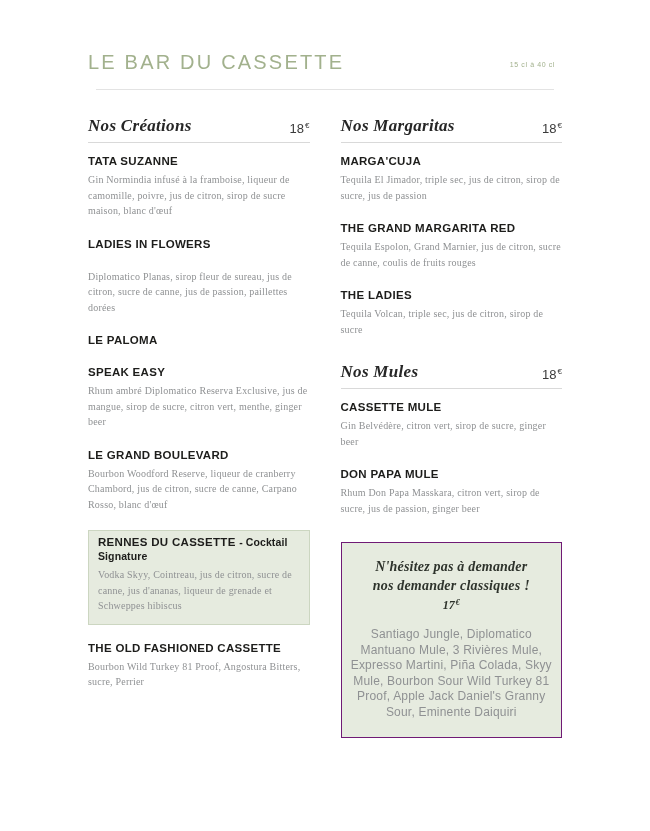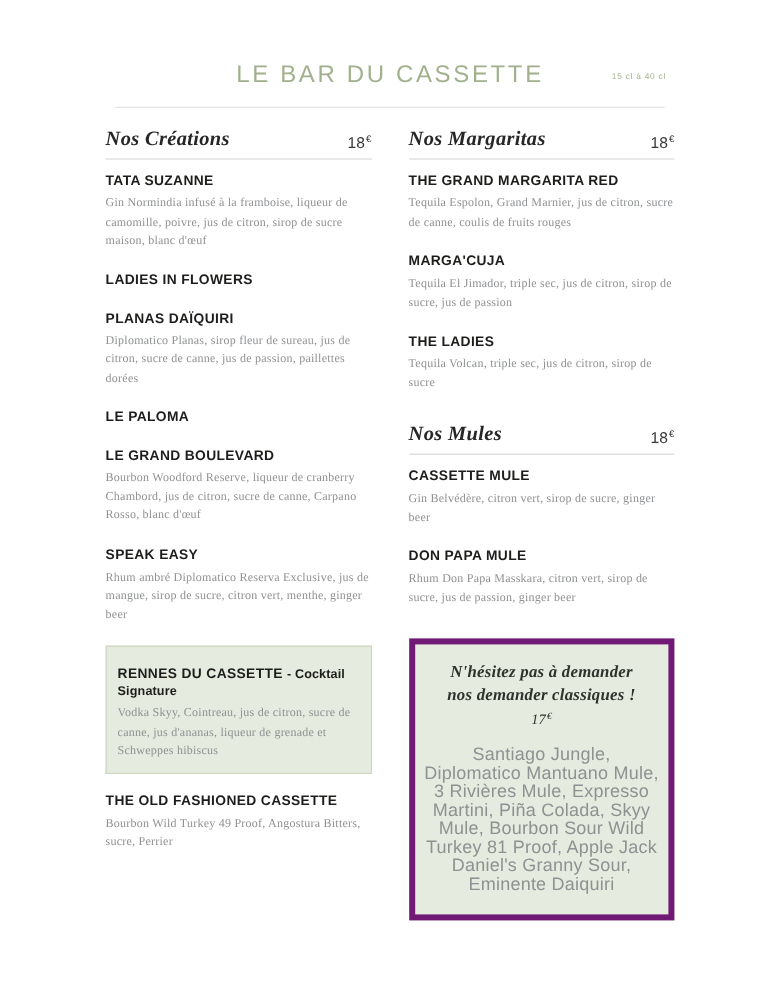--- a/index.html
+++ b/index.html
@@ -5,38 +5,38 @@
   html, body { margin: 0; padding: 0; background: #ffffff; }
   body {
     width: 650px; height: 831px; overflow: hidden;
     font-family: "Liberation Sans", sans-serif;
     color: #1d1d1b;
   }
   .page { box-sizing: border-box; width: 650px; height: 831px; padding: 50px 88px 0; position: relative; }
 
   
   .page-title {
-    text-align: center;
+    text-align: left;
     color: #a2b18d;
     font-size: 20px;
     letter-spacing: 2.2px;
     font-weight: 400;
     line-height: 24px;
   }
   .serving-note {
     position: absolute; right: 95px; top: 61px;
     color: #a2b18d; font-size: 7px; letter-spacing: 0.6px;
   }
   .header-rule {
     border: 0; border-top: 1px solid #e3e3e3;
     margin: 15px 8px 0;
   }
 
   
-  .columns { display: flex; gap: 31px; margin-top: 16px; }
+  .columns { display: flex; gap: 31px; margin-top: 26px; }
   .col { flex: 1; min-width: 0; }
 
   
   .section-head {
     display: flex; justify-content: space-between; align-items: flex-end;
     border-bottom: 1px solid #d9d9d9;
     padding-bottom: 6px; margin-bottom: 11px;
   }
   .script {
     font-family: "Liberation Serif", serif;
@@ -55,44 +55,44 @@
     letter-spacing: 0.3px; margin-bottom: 4px; line-height: 14px;
   }
   .item-desc {
     font-size: 10px; color: #8f9193;
     line-height: 15.5px; letter-spacing: 0.2px; font-family: Liberation Serif, serif;
   }
 
   
   .sig-box {
     background: #e6ebdf; border: 1px solid #ccd6c1;
-    padding: 16px 9px 10px; margin-bottom: 16px;
+    padding: 4px 9px 10px; margin-bottom: 16px;
   }
   .sig-box .item-name { margin-bottom: 4px; }
   .sig-tag { font-size: 10.5px; font-weight: 700; letter-spacing: 0.1px; }
 
   
   .classics-box {
-    background: #e6ebdf; border: 5px solid #701a75;
+    background: #e6ebdf; border: 1px solid #701a75;
     margin-top: 26px; padding: 14px 8px 17px;
     text-align: center;
   }
   .classics-line {
     font-family: "Liberation Serif", serif;
     font-style: italic; font-weight: 700;
     font-size: 14px; color: #2e332c; line-height: 19px; letter-spacing: 0.2px;
   }
   .classics-price {
     font-family: "Liberation Serif", serif;
-    font-style: italic; font-weight: 400;
+    font-style: italic; font-weight: 700;
     font-size: 12px; color: #2e332c; margin-top: 3px;
   }
   .classics-price .cur { font-size: 8px; vertical-align: 4px; }
   .classics-list {
-    margin-top: 14px; font-size: 15px; color: #8f9193;
+    margin-top: 14px; font-size: 12px; color: #8f9193;
     line-height: 15.5px; letter-spacing: 0.2px; text-align: center;
   }
 </style>
 </head>
 <body>
 
 <div class="page">
 
   <div class="page-title">LE BAR DU CASSETTE</div>
   <div class="serving-note">15 cl à 40 cl</div>
@@ -110,65 +110,64 @@
       <div class="item">
         <div class="item-name">TATA SUZANNE</div>
         <div class="item-desc">Gin Normindia infusé à la framboise, liqueur de camomille, poivre, jus de citron, sirop de sucre maison, blanc d'œuf</div>
       </div>
 
       <div class="item">
         <div class="item-name">LADIES IN FLOWERS</div>
       </div>
 
       <div class="item">
-        <div class="item-name">PLANAS DAÏQUIRI</div>
         <div class="item-desc">Diplomatico Planas, sirop fleur de sureau, jus de citron, sucre de canne, jus de passion, paillettes dorées</div>
       </div>
 
       <div class="item">
         <div class="item-name">LE PALOMA</div>
+      </div>
+
+      <div class="item">
+        <div class="item-name">SPEAK EASY</div>
+        <div class="item-desc">Rhum ambré Diplomatico Reserva Exclusive, jus de mangue, sirop de sucre, citron vert, menthe, ginger beer</div>
       </div>
 
       <div class="item">
         <div class="item-name">LE GRAND BOULEVARD</div>
         <div class="item-desc">Bourbon Woodford Reserve, liqueur de cranberry Chambord, jus de citron, sucre de canne, Carpano Rosso, blanc d'œuf</div>
-      </div>
-
-      <div class="item">
-        <div class="item-name">SPEAK EASY</div>
-        <div class="item-desc">Rhum ambré Diplomatico Reserva Exclusive, jus de mangue, sirop de sucre, citron vert, menthe, ginger beer</div>
       </div>
 
       <div class="sig-box">
         <div class="item-name"><span>RENNES DU CASSETTE</span> <span class="sig-tag">- Cocktail Signature</span></div>
         <div class="item-desc">Vodka Skyy, Cointreau, jus de citron, sucre de canne, jus d'ananas, liqueur de grenade et Schweppes hibiscus</div>
       </div>
 
       <div class="item">
         <div class="item-name">THE OLD FASHIONED CASSETTE</div>
-        <div class="item-desc">Bourbon Wild Turkey 49 Proof, Angostura Bitters, sucre, Perrier</div>
+        <div class="item-desc">Bourbon Wild Turkey 81 Proof, Angostura Bitters, sucre, Perrier</div>
       </div>
 
     </div>
 
     <div class="col">
 
       <div class="section-head">
         <span class="script">Nos Margaritas</span>
         <span class="price"><span>18</span><span class="cur">€</span></span>
       </div>
 
       <div class="item">
+        <div class="item-name">MARGA'CUJA</div>
+        <div class="item-desc">Tequila El Jimador, triple sec, jus de citron, sirop de sucre, jus de passion</div>
+      </div>
+
+      <div class="item">
         <div class="item-name">THE GRAND MARGARITA RED</div>
         <div class="item-desc">Tequila Espolon, Grand Marnier, jus de citron, sucre de canne, coulis de fruits rouges</div>
-      </div>
-
-      <div class="item">
-        <div class="item-name">MARGA'CUJA</div>
-        <div class="item-desc">Tequila El Jimador, triple sec, jus de citron, sirop de sucre, jus de passion</div>
       </div>
 
       <div class="item">
         <div class="item-name">THE LADIES</div>
         <div class="item-desc">Tequila Volcan, triple sec, jus de citron, sirop de sucre</div>
       </div>
 
       <div class="section-head section-gap">
         <span class="script">Nos Mules</span>
         <span class="price"><span>18</span><span class="cur">€</span></span>

